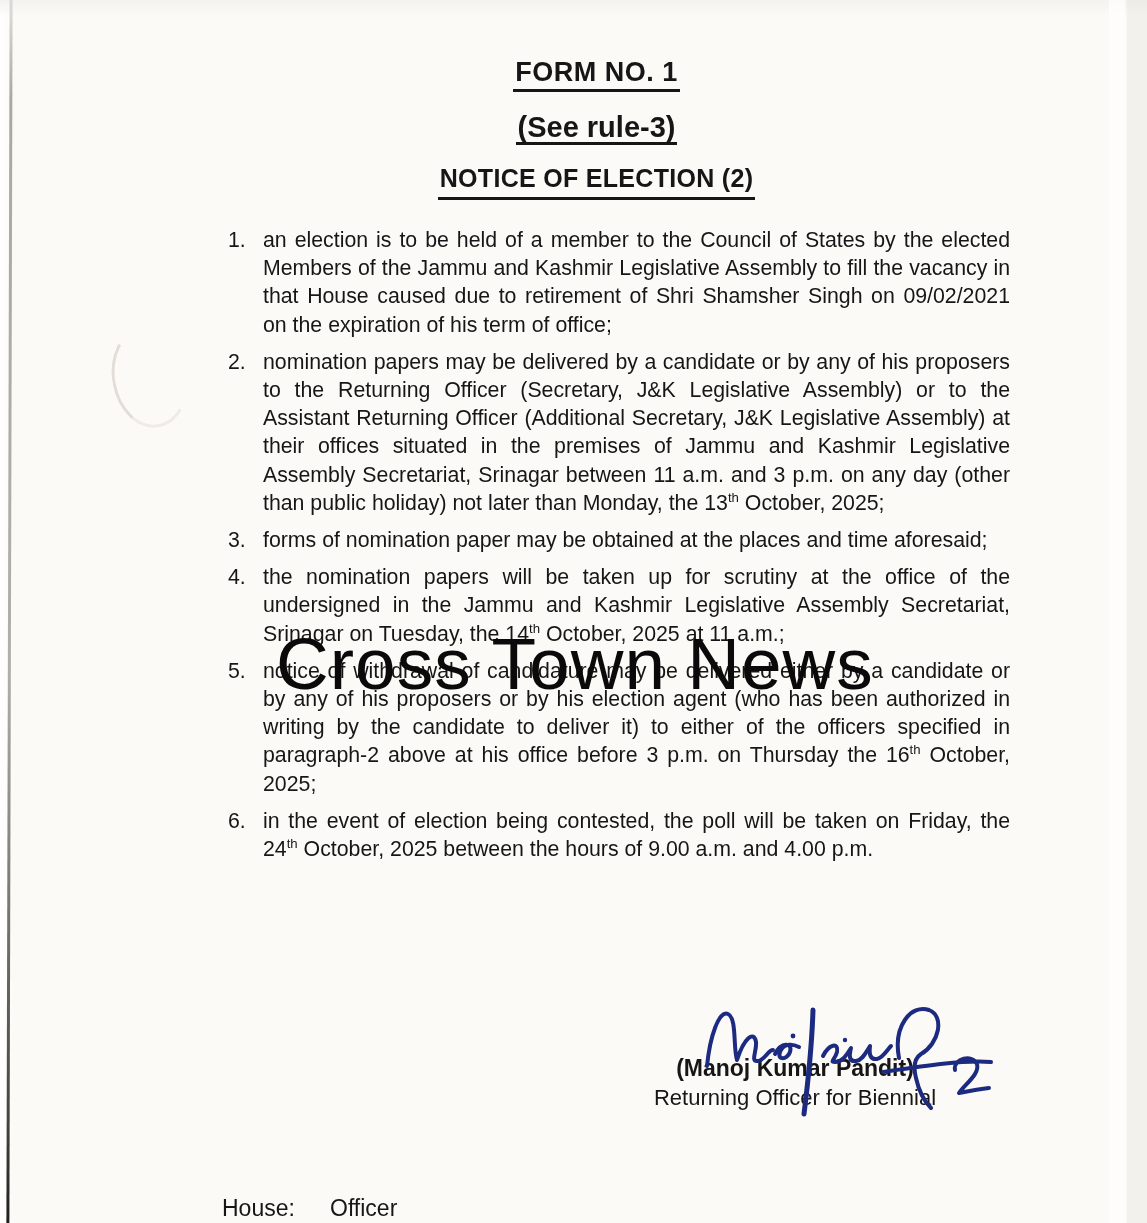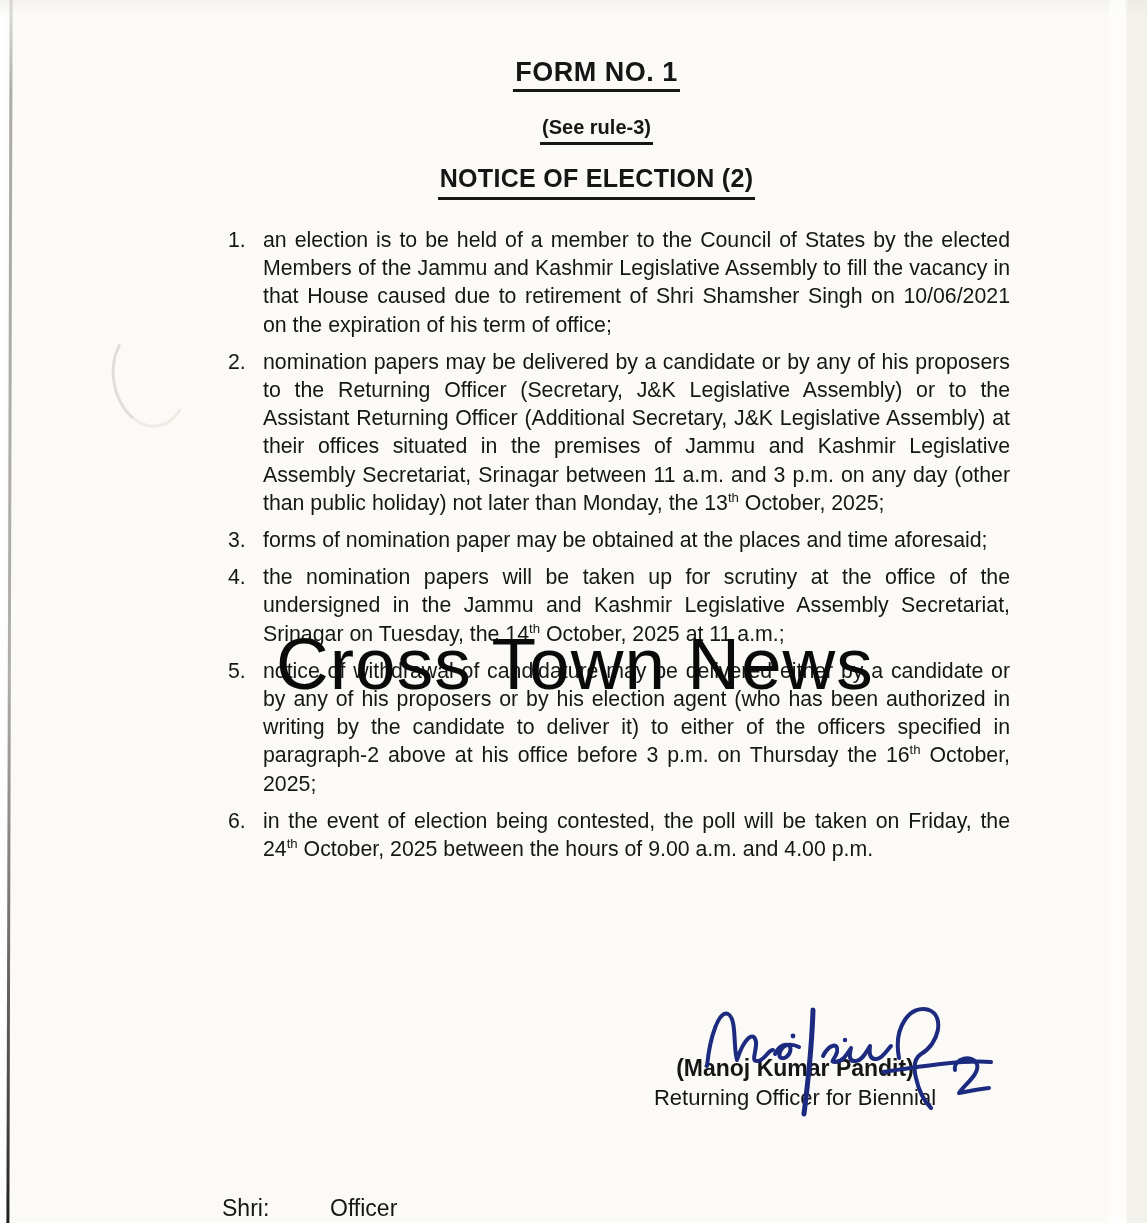--- a/index.html
+++ b/index.html
@@ -49,21 +49,21 @@
     transform:rotate(-10deg);
   }
   
   .content{
     position:absolute;left:183px;top:57px;width:827px;
     font-size:21.3px;line-height:28.2px;
   }
   .center{text-align:center;}
   .hline{display:inline-block;border-bottom:3px solid currentColor;padding:0 2px 2px 2px;}
   .h-form{font-size:27px;font-weight:bold;line-height:30px;letter-spacing:.5px;}
-  .h-rule{font-size:20px;font-weight:bold;line-height:26px;margin-top:22px;}
+  .h-rule{font-size:29px;font-weight:bold;line-height:26px;margin-top:22px;}
   .h-notice{font-size:25px;font-weight:bold;line-height:33px;letter-spacing:.3px;margin-top:17px;}
   .intro{margin-top:23px;font-size:22px;line-height:24px;}
   .list{margin-top:26px;}
   .item{display:flex;padding-left:45px;margin-bottom:9px;}
   .item .num{flex:0 0 35px;width:35px;}
   .item .itxt{flex:1;text-align:justify;}
   sup{font-size:.62em;line-height:0;vertical-align:super;}
   
   .watermark{
     position:absolute;left:276px;top:627px;z-index:6;
@@ -100,21 +100,21 @@
     </div>
     <div class="center h-rule">
       <span class="hline">(See rule-3)</span>
     </div>
     <div class="center h-notice">
       <span class="hline">NOTICE OF ELECTION (2)</span>
     </div>
     <div class="list">
         <div class="item">
           <span class="num">1.</span>
-          <div class="itxt">an election is to be held of a member to the Council of States by the elected Members of the Jammu and Kashmir Legislative Assembly to fill the vacancy in that House caused due to retirement of Shri Shamsher Singh on 10/06/2021 on the expiration of his term of office;</div>
+          <div class="itxt">an election is to be held of a member to the Council of States by the elected Members of the Jammu and Kashmir Legislative Assembly to fill the vacancy in that House caused due to retirement of Shri Shamsher Singh on 09/02/2021 on the expiration of his term of office;</div>
         </div>
         <div class="item">
           <span class="num">2.</span>
           <div class="itxt">nomination papers may be delivered by a candidate or by any of his proposers to the Returning Officer (Secretary, J&amp;K Legislative Assembly) or to the Assistant Returning Officer (Additional Secretary, J&amp;K Legislative Assembly) at their offices situated in the premises of Jammu and Kashmir Legislative Assembly Secretariat, Srinagar between 11 a.m. and 3 p.m. on any day (other than public holiday) not later than Monday, the 13<sup>th</sup> October, 2025;</div>
         </div>
         <div class="item">
           <span class="num">3.</span>
           <div class="itxt">forms of nomination paper may be obtained at the places and time aforesaid;</div>
         </div>
         <div class="item">
@@ -149,16 +149,16 @@
       <circle cx="152" cy="40" r="2.2"></circle>
     </g>
   </svg>
 
   <div class="sig-block">
     <div class="sig-name">(Manoj Kumar Pandit)</div>
     <div>Returning Officer for Biennial</div>
   </div>
 
   <div class="place-row">
-    <span class="lbl">Shri:</span><span>Officer</span>
+    <span class="lbl">House:</span><span>Officer</span>
   </div>
 
 </div>
 
 </body></html>

